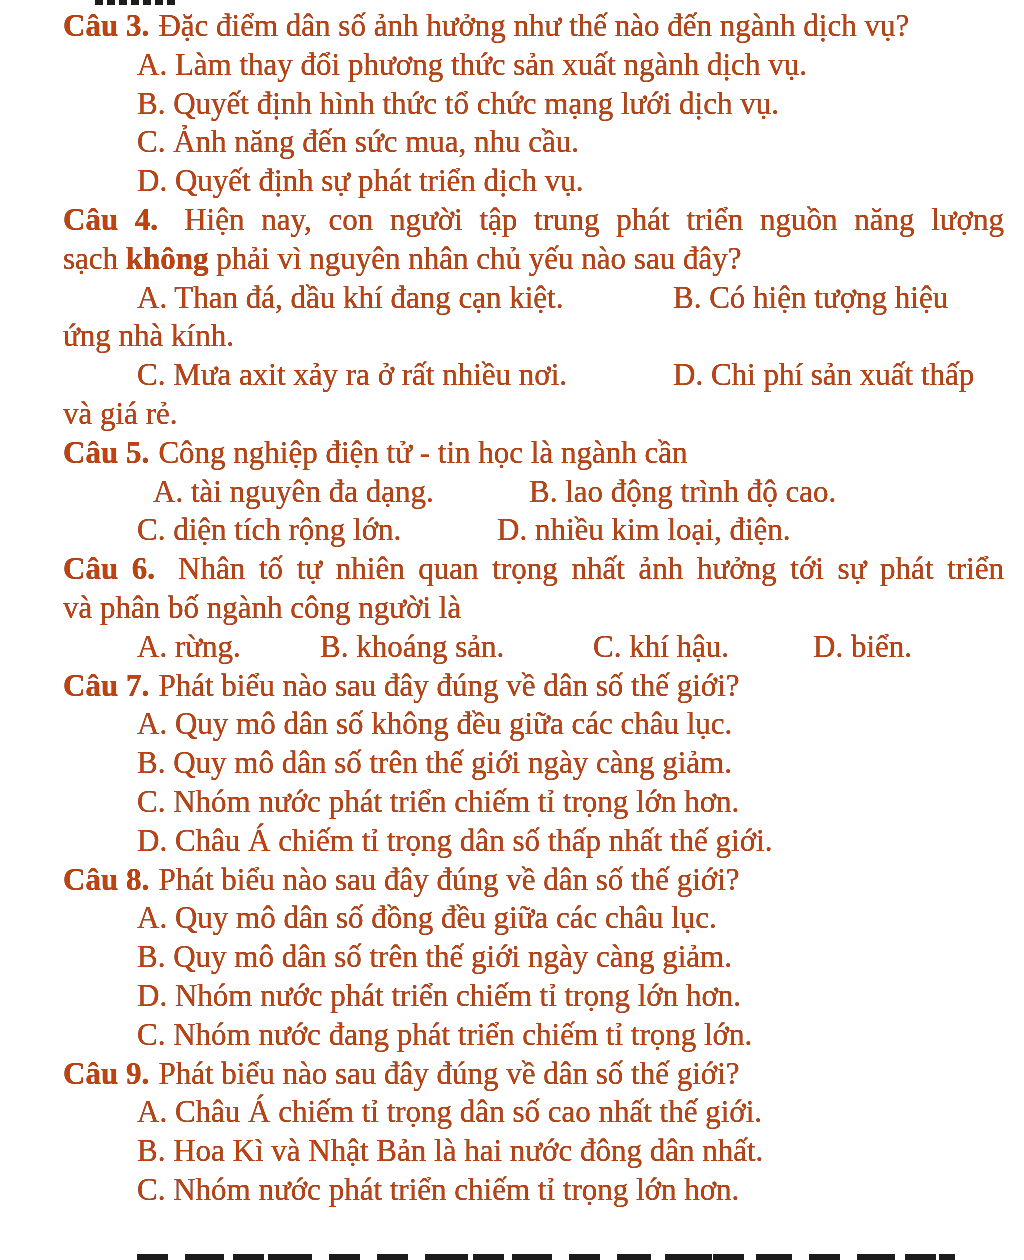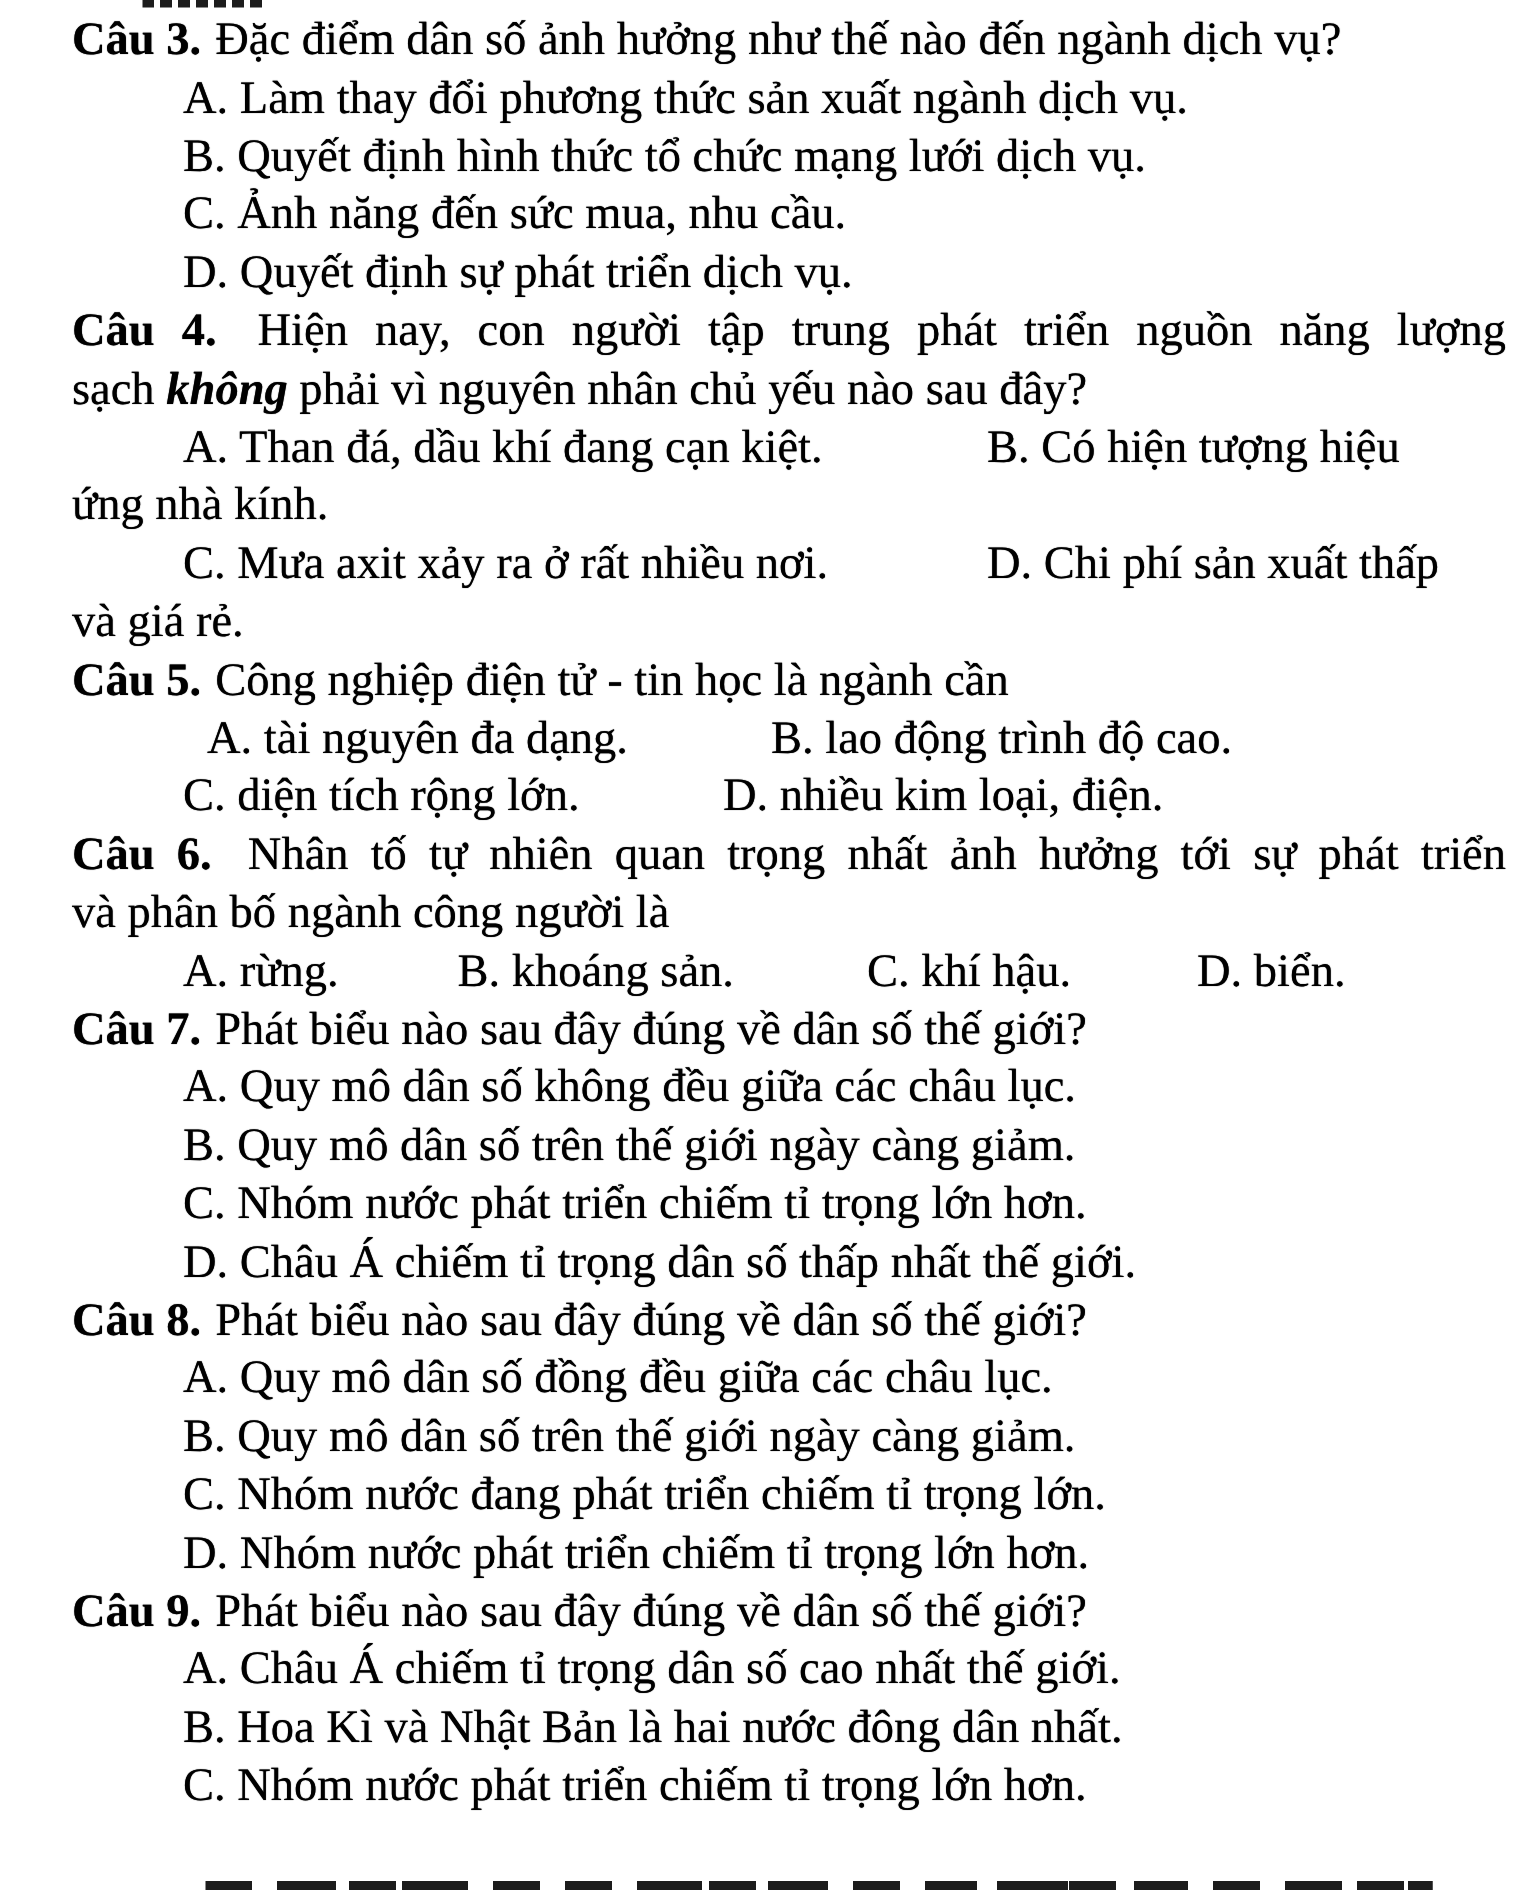--- a/index.html
+++ b/index.html
@@ -1,31 +1,31 @@
 <!DOCTYPE html>
 <html><head>
 <meta charset="utf-8">
 <style>
   html,body{margin:0;padding:0;background:#ffffff;}
   .page{
     position:relative;
     width:1024px;height:1260px;
     box-sizing:border-box;
-    padding:7px 20px 0 48px;
+    padding:7px 20px 0 63px;
     background:#ffffff;
-    color:#000000;
+    color:#c2410c;
     font-family:"Liberation Serif","DejaVu Serif",serif;
     font-size:31px;
     text-shadow:0 0 0.6px #1a1a1a;
     overflow:hidden;
   }
   .line{line-height:38.8px;min-height:38.8px;white-space:nowrap;}
   .jst{white-space:normal;text-align:justify;text-align-last:justify;}
   .lbl{font-weight:bold;margin-right:0.30em;}
-  .b{font-weight:bold;font-style:italic;}
+  .b{font-weight:bold;}
   .opt{margin-left:74px;}
   .colA{display:inline-block;}
   .w536{width:536px;}
   .w376{width:376px;margin-left:16px;}
   .w360{width:360px;}
   .c1{display:inline-block;width:183px;}
   .c2{display:inline-block;width:273px;}
   .c3{display:inline-block;width:220px;}
   .cut-top{
     position:absolute;top:0;left:95px;width:80px;height:5px;
@@ -102,22 +102,22 @@
     <div class="line opt">C. Nhóm nước phát triển chiếm tỉ trọng lớn hơn.</div>
     <div class="line opt">D. Châu Á chiếm tỉ trọng dân số thấp nhất thế giới.</div>
   </section>
 
   <section>
     <div class="line">
       <span class="lbl">Câu 8.</span><span>Phát biểu nào sau đây đúng về dân số thế giới?</span>
     </div>
     <div class="line opt">A. Quy mô dân số đồng đều giữa các châu lục.</div>
     <div class="line opt">B. Quy mô dân số trên thế giới ngày càng giảm.</div>
+    <div class="line opt">D. Nhóm nước phát triển chiếm tỉ trọng lớn hơn.</div>
     <div class="line opt">C. Nhóm nước đang phát triển chiếm tỉ trọng lớn.</div>
-    <div class="line opt">D. Nhóm nước phát triển chiếm tỉ trọng lớn hơn.</div>
   </section>
 
   <section>
     <div class="line">
       <span class="lbl">Câu 9.</span><span>Phát biểu nào sau đây đúng về dân số thế giới?</span>
     </div>
     <div class="line opt">A. Châu Á chiếm tỉ trọng dân số cao nhất thế giới.</div>
     <div class="line opt">B. Hoa Kì và Nhật Bản là hai nước đông dân nhất.</div>
     <div class="line opt">C. Nhóm nước phát triển chiếm tỉ trọng lớn hơn.</div>
   </section>

